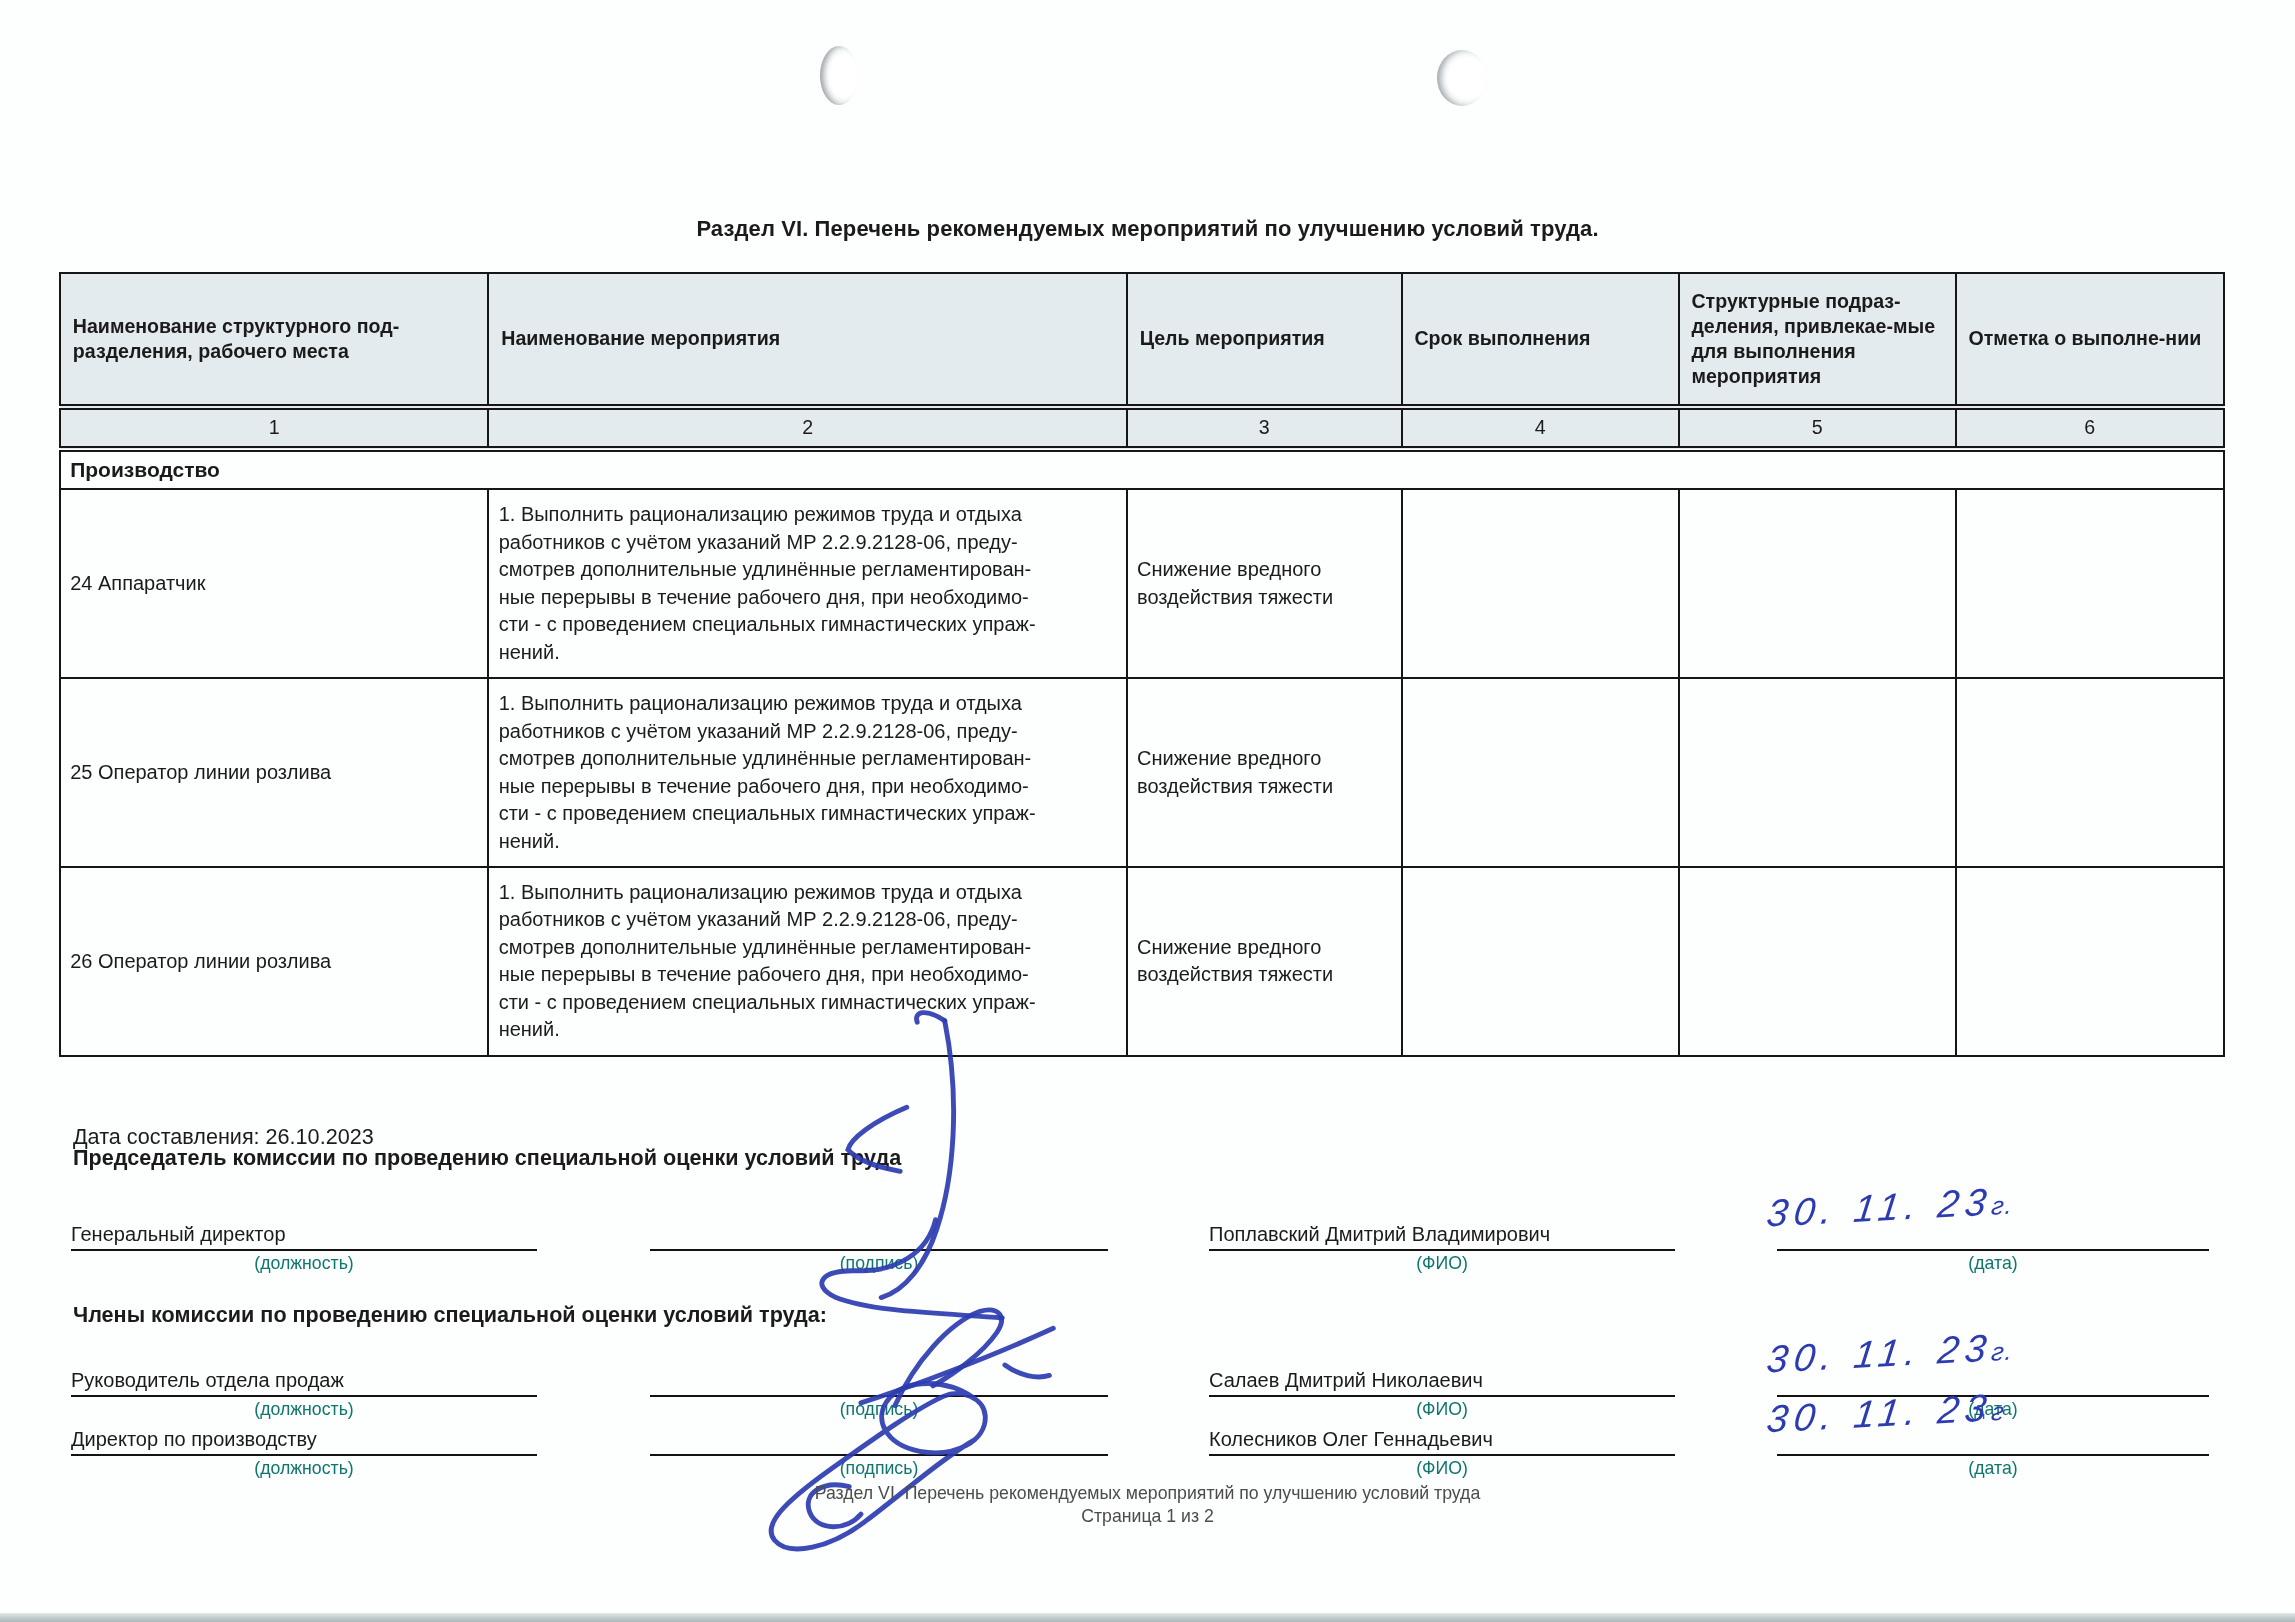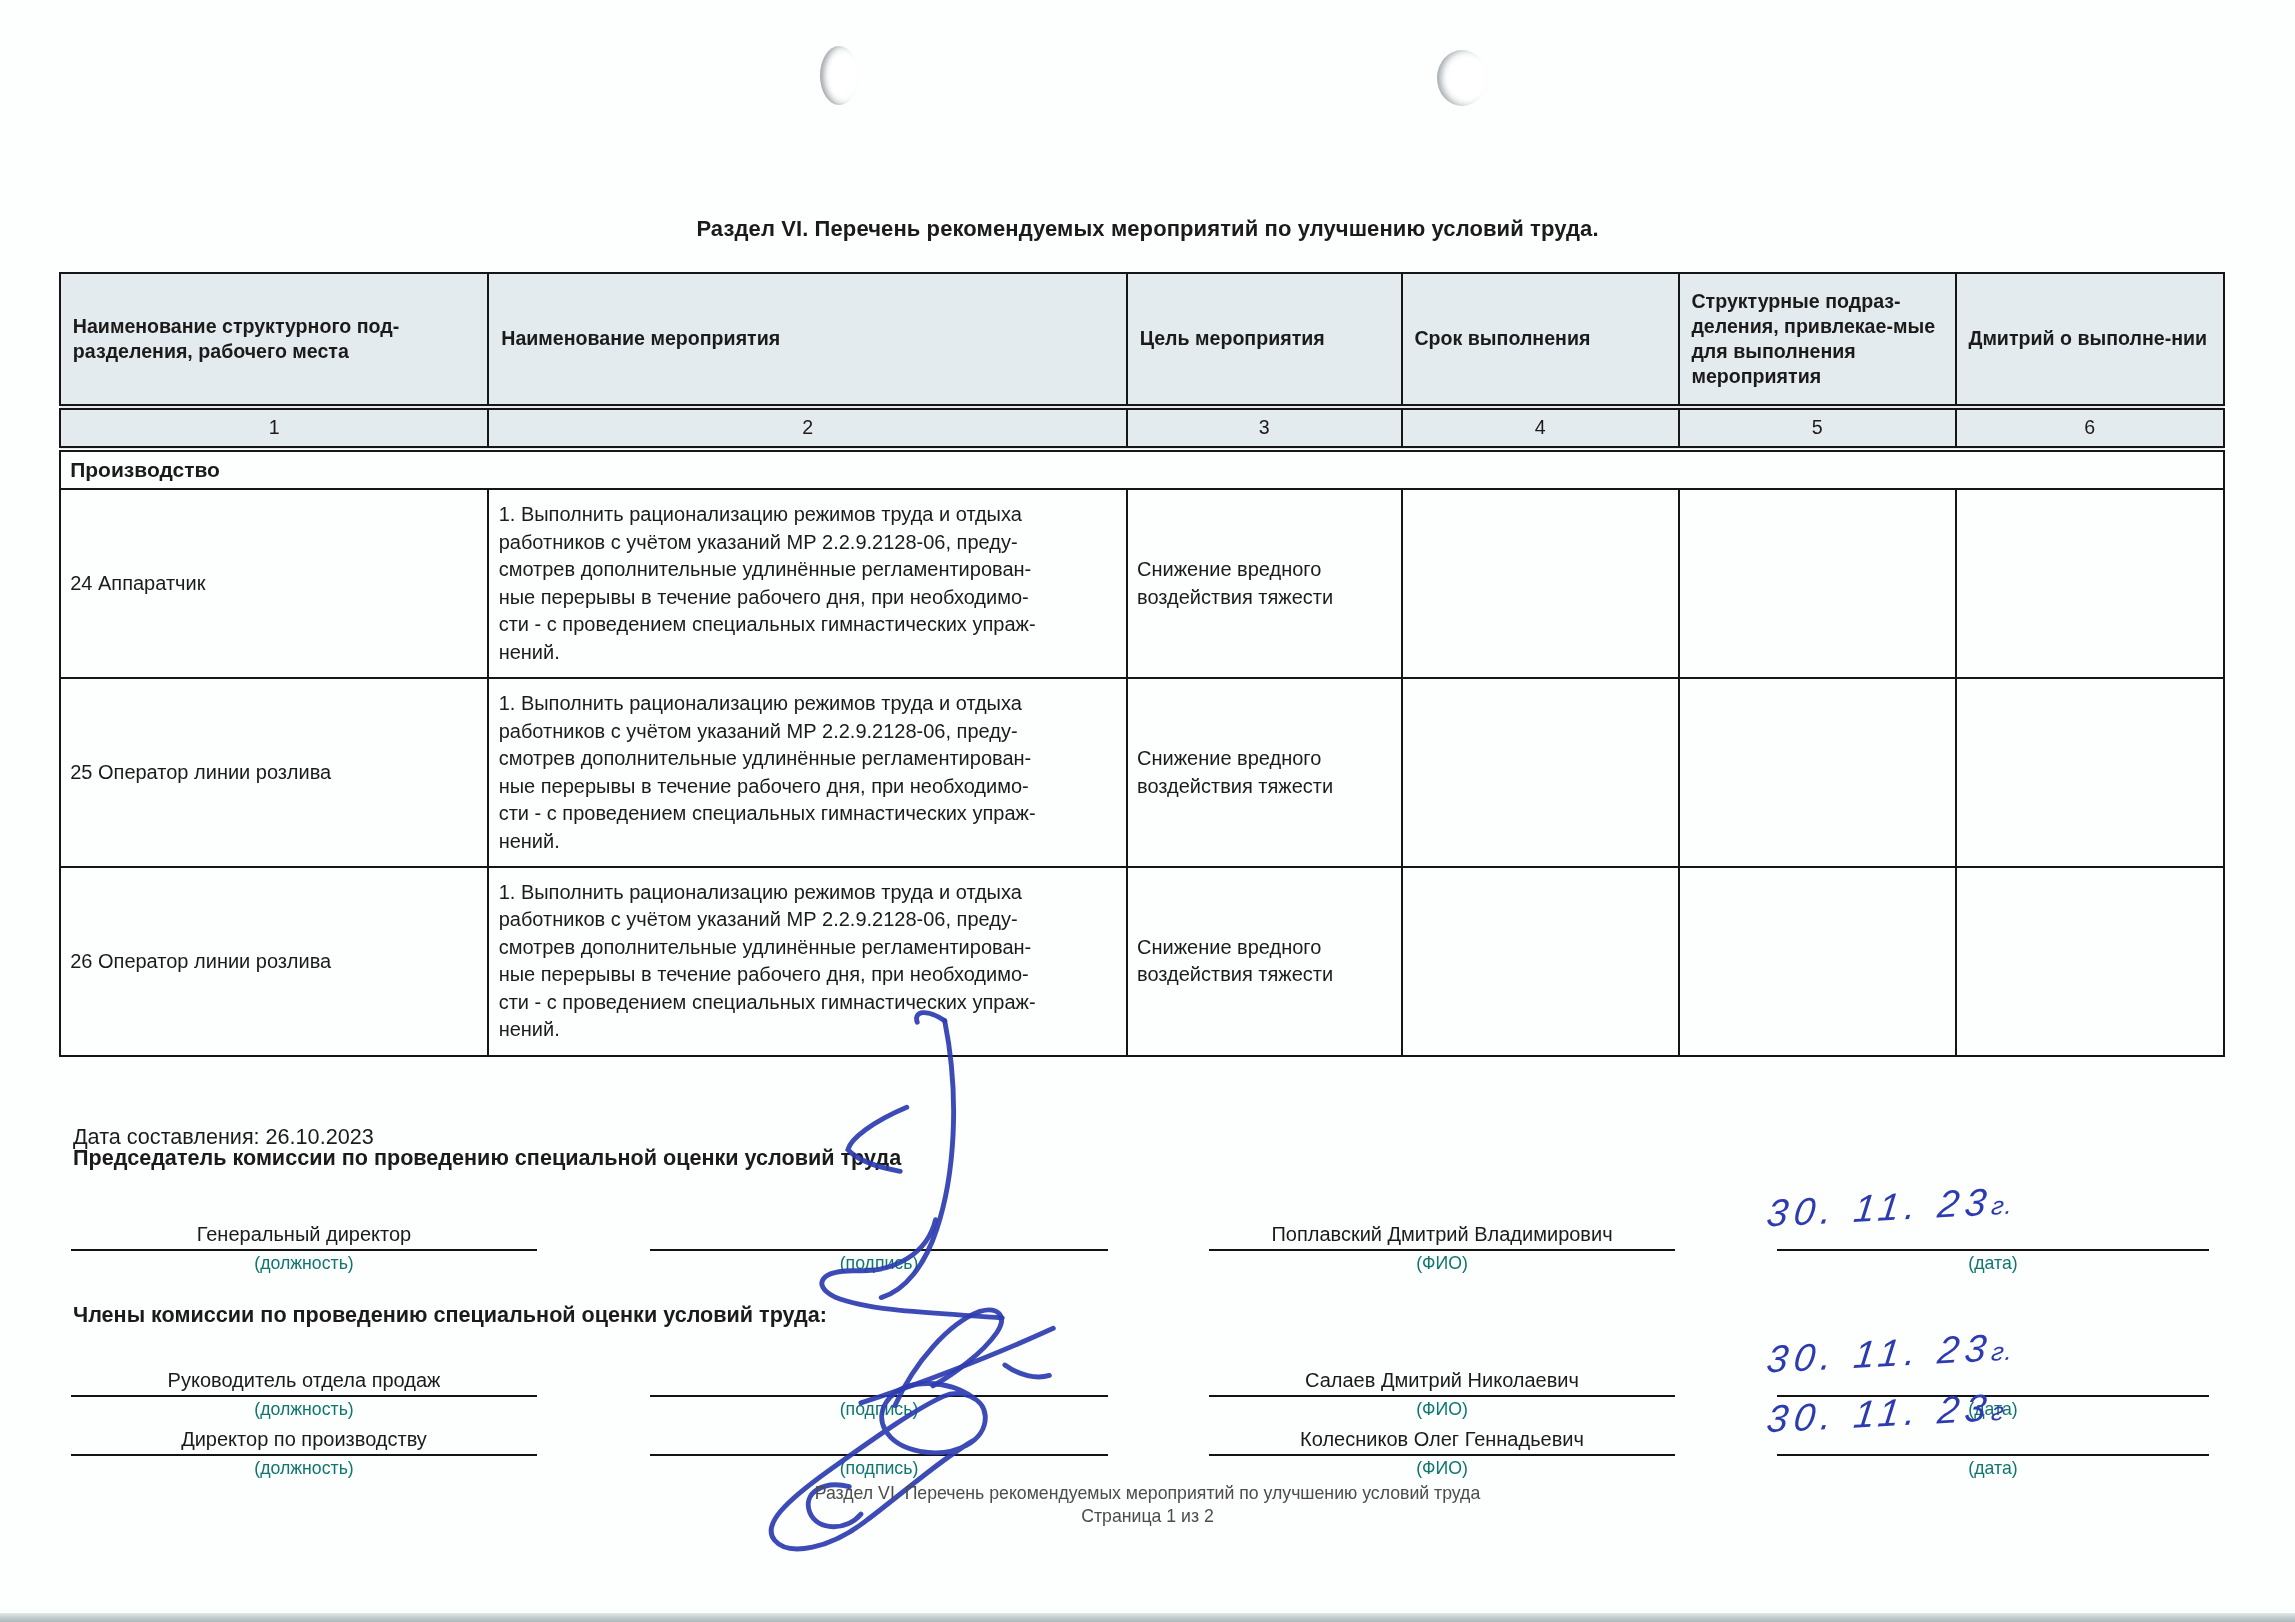--- a/index.html
+++ b/index.html
@@ -38,21 +38,21 @@
   td.measure-cell{padding:3.9px 10.5px;}
   td.measure-cell .mline{display:block;text-align:left;}
   td.goal-cell{text-align:left;padding-right:26px;}
   
   .date-prepared{position:absolute;left:73px;top:1076px;font-size:21.6px;margin-top:48px;}
   .heading{position:absolute;left:73px;font-size:21.6px;font-weight:bold;}
   .chairman-heading{top:1145px;}
   .members-heading{top:1302px;}
   .scell{position:absolute;text-align:center;}
   .scell .sline{border-bottom:2.6px solid #131313;height:34px;
-    display:flex;align-items:flex-end;justify-content:center;
+    display:flex;align-items:flex-end;justify-content:flex-start;
     font-size:20px;padding-bottom:2.6px;}
   .scell .sublabel{font-size:17.7px;padding-top:2.6px;color:#0f766e;}
   
   .hand{position:absolute;color:#2c3cb0;font-size:38px;font-style:italic;
     letter-spacing:5.9px;transform:rotate(-3deg) skewX(-10deg);white-space:nowrap;}
   .hand .gsuffix{font-size:25px;letter-spacing:1.3px;}
   svg.ink{position:absolute;left:0;top:0;pointer-events:none;}
   svg.ink path{fill:none;stroke:#2c3cb0;stroke-width:7.5;stroke-linecap:round;opacity:.92;}
   
   .footer{position:absolute;left:0;width:100%;text-align:center;color:#4c4c4c;font-size:17.7px;}
@@ -81,21 +81,21 @@
         <col style="width:12.8%">
         <col style="width:12.4%">
     </colgroup>
     <thead>
       <tr class="head-row">
         <th>Наименование структурного под-разделения, рабочего места</th>
         <th>Наименование мероприятия</th>
         <th>Цель мероприятия</th>
         <th>Срок выполнения</th>
         <th>Структурные подраз-деления, привлекае-мые для выполнения мероприятия</th>
-        <th>Дмитрий о выполне-нии</th>
+        <th>Отметка о выполне-нии</th>
       </tr>
       <tr class="num-row">
         <td>1</td>
         <td>2</td>
         <td>3</td>
         <td>4</td>
         <td>5</td>
         <td>6</td>
       </tr>
     </thead>

